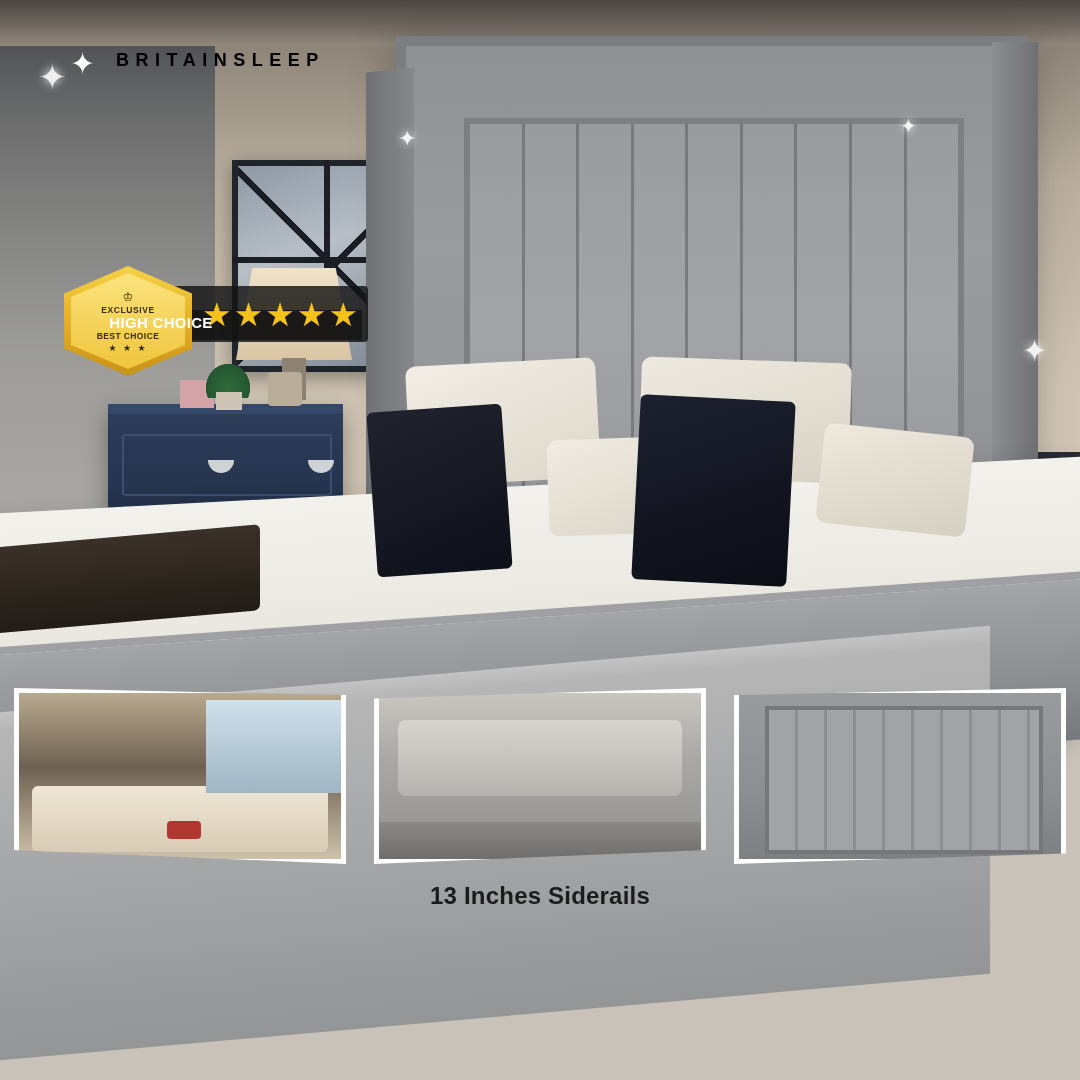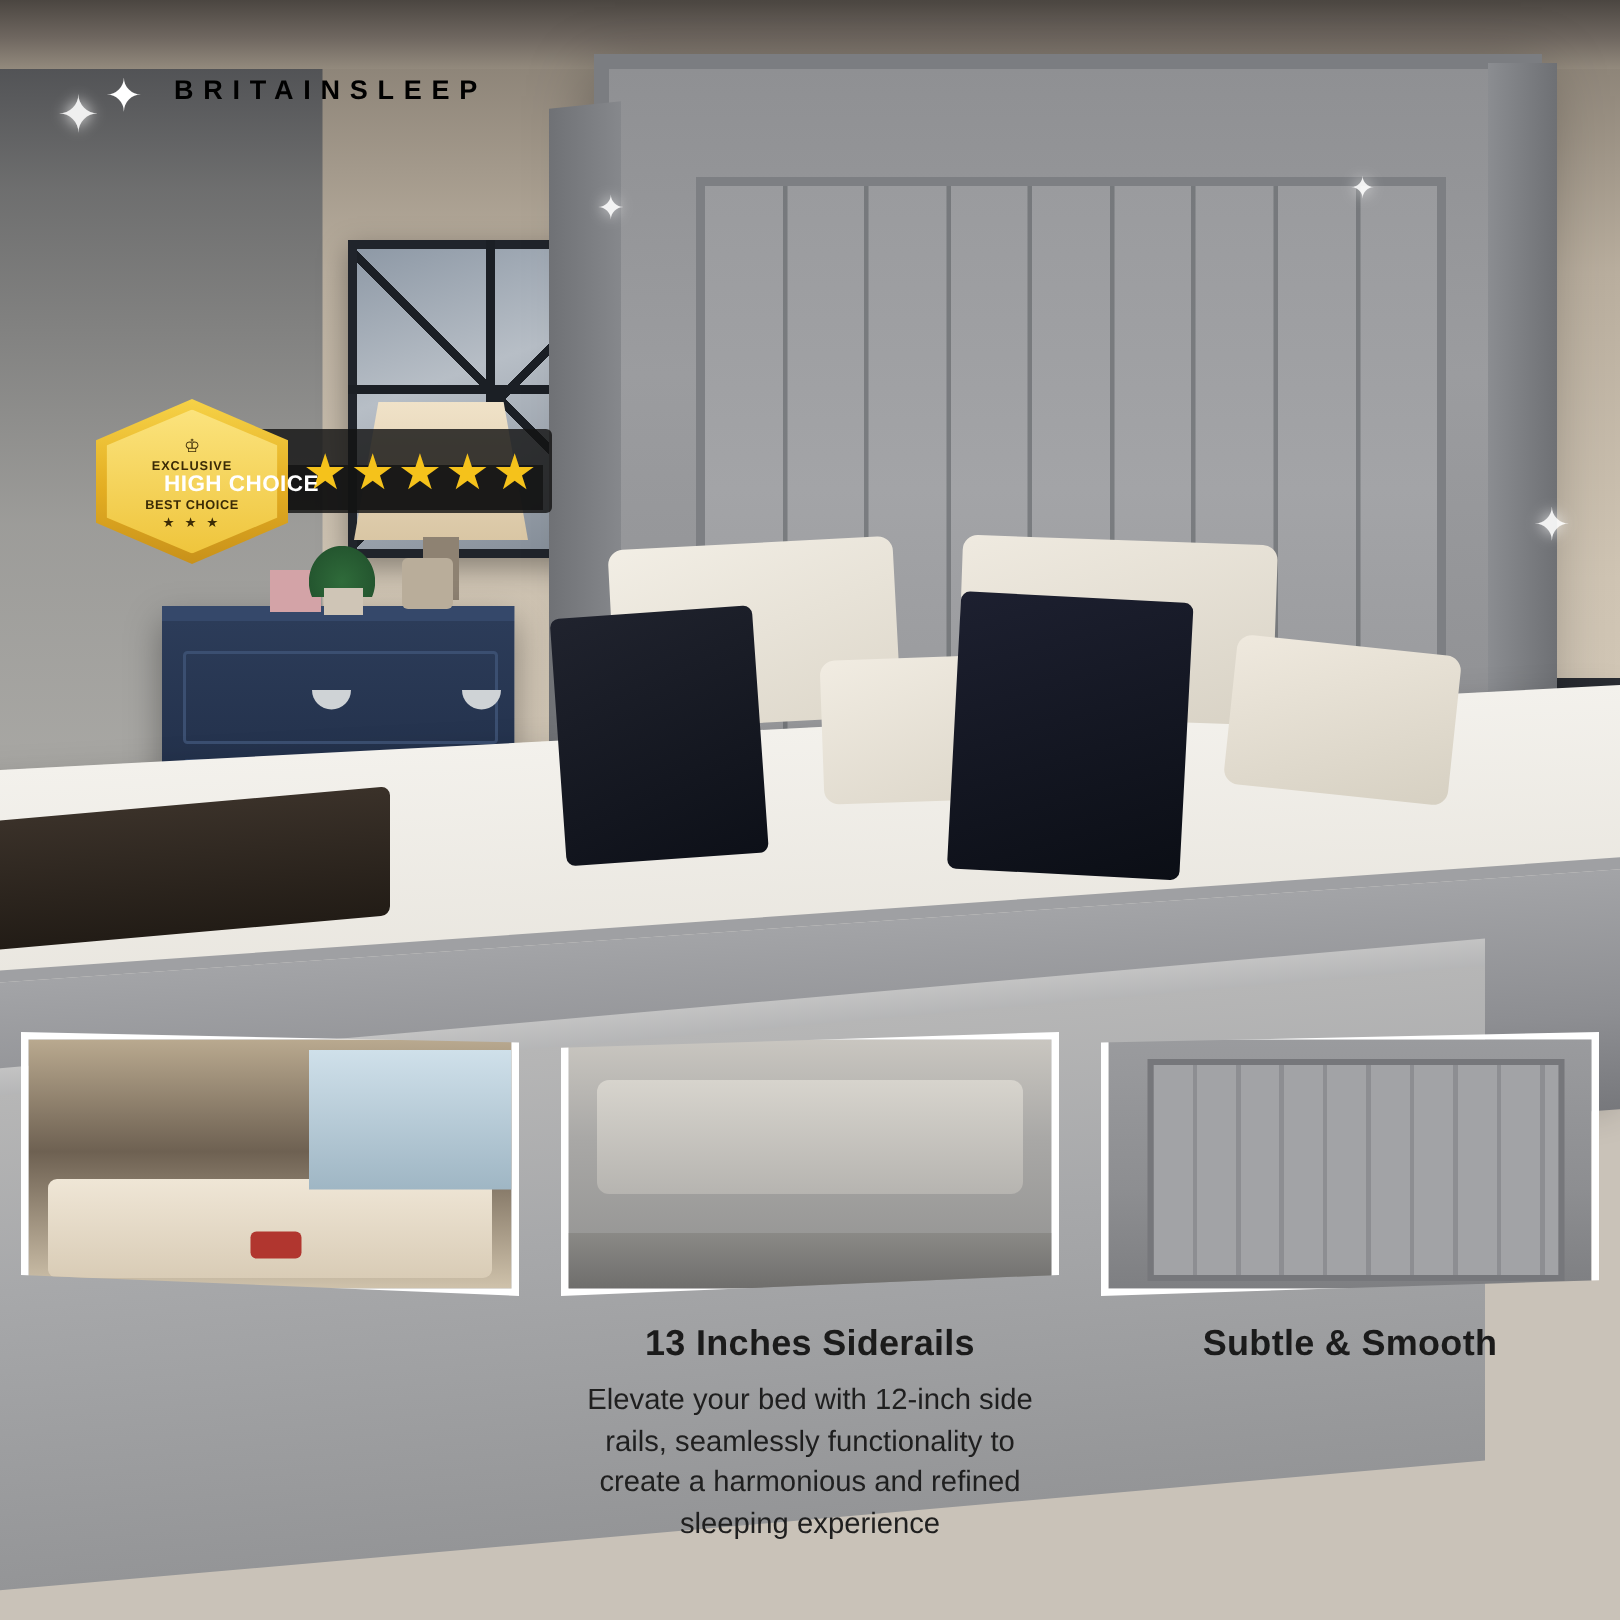--- a/index.html
+++ b/index.html
@@ -371,22 +371,20 @@
     <div class="feat">
       <div class="thumb thumb-1">
         <div class="clutter"></div>
           <div class="red"></div>
       </div>
     </div>
 
     <div class="feat">
       <div class="thumb thumb-2"></div>
       <div class="feat-title">13 Inches Siderails</div>
-      <div class="feat-body">Elevate your bed with 12-inch side rails, seamlessly functionality to create a harmonious and refined sleeping experience</div>
     </div>
 
     <div class="feat">
       <div class="thumb thumb-3"></div>
-      <div class="feat-title">Subtle &amp; Smooth</div>
     </div>
 
   </div>
 </div>
 
 </body></html>

